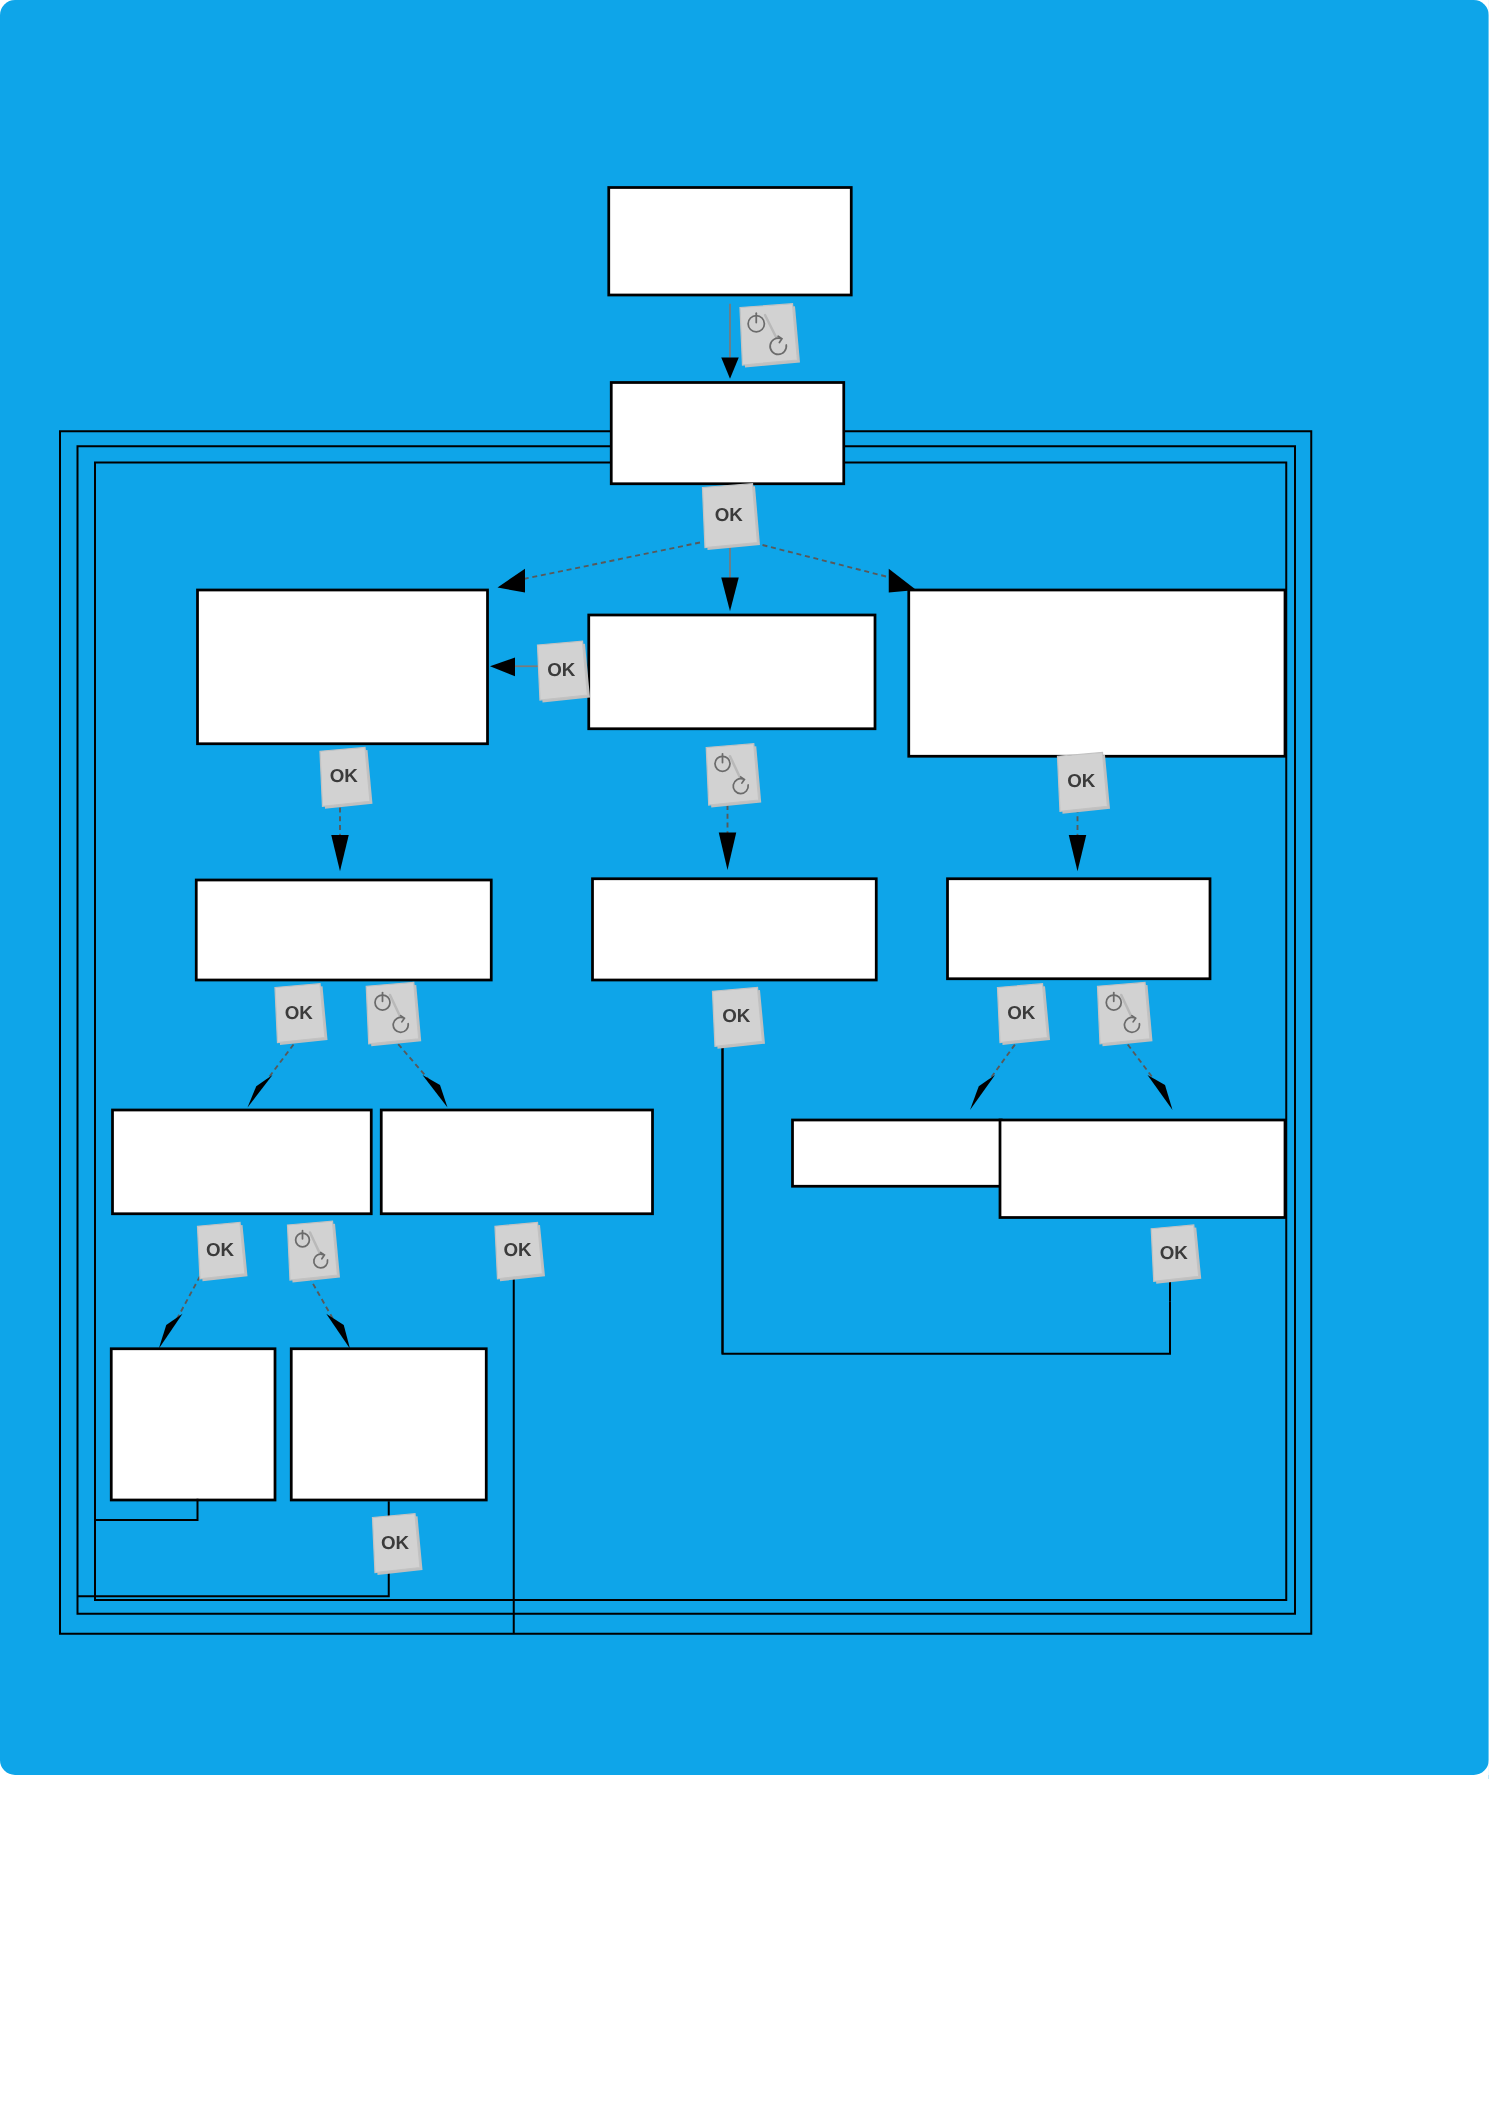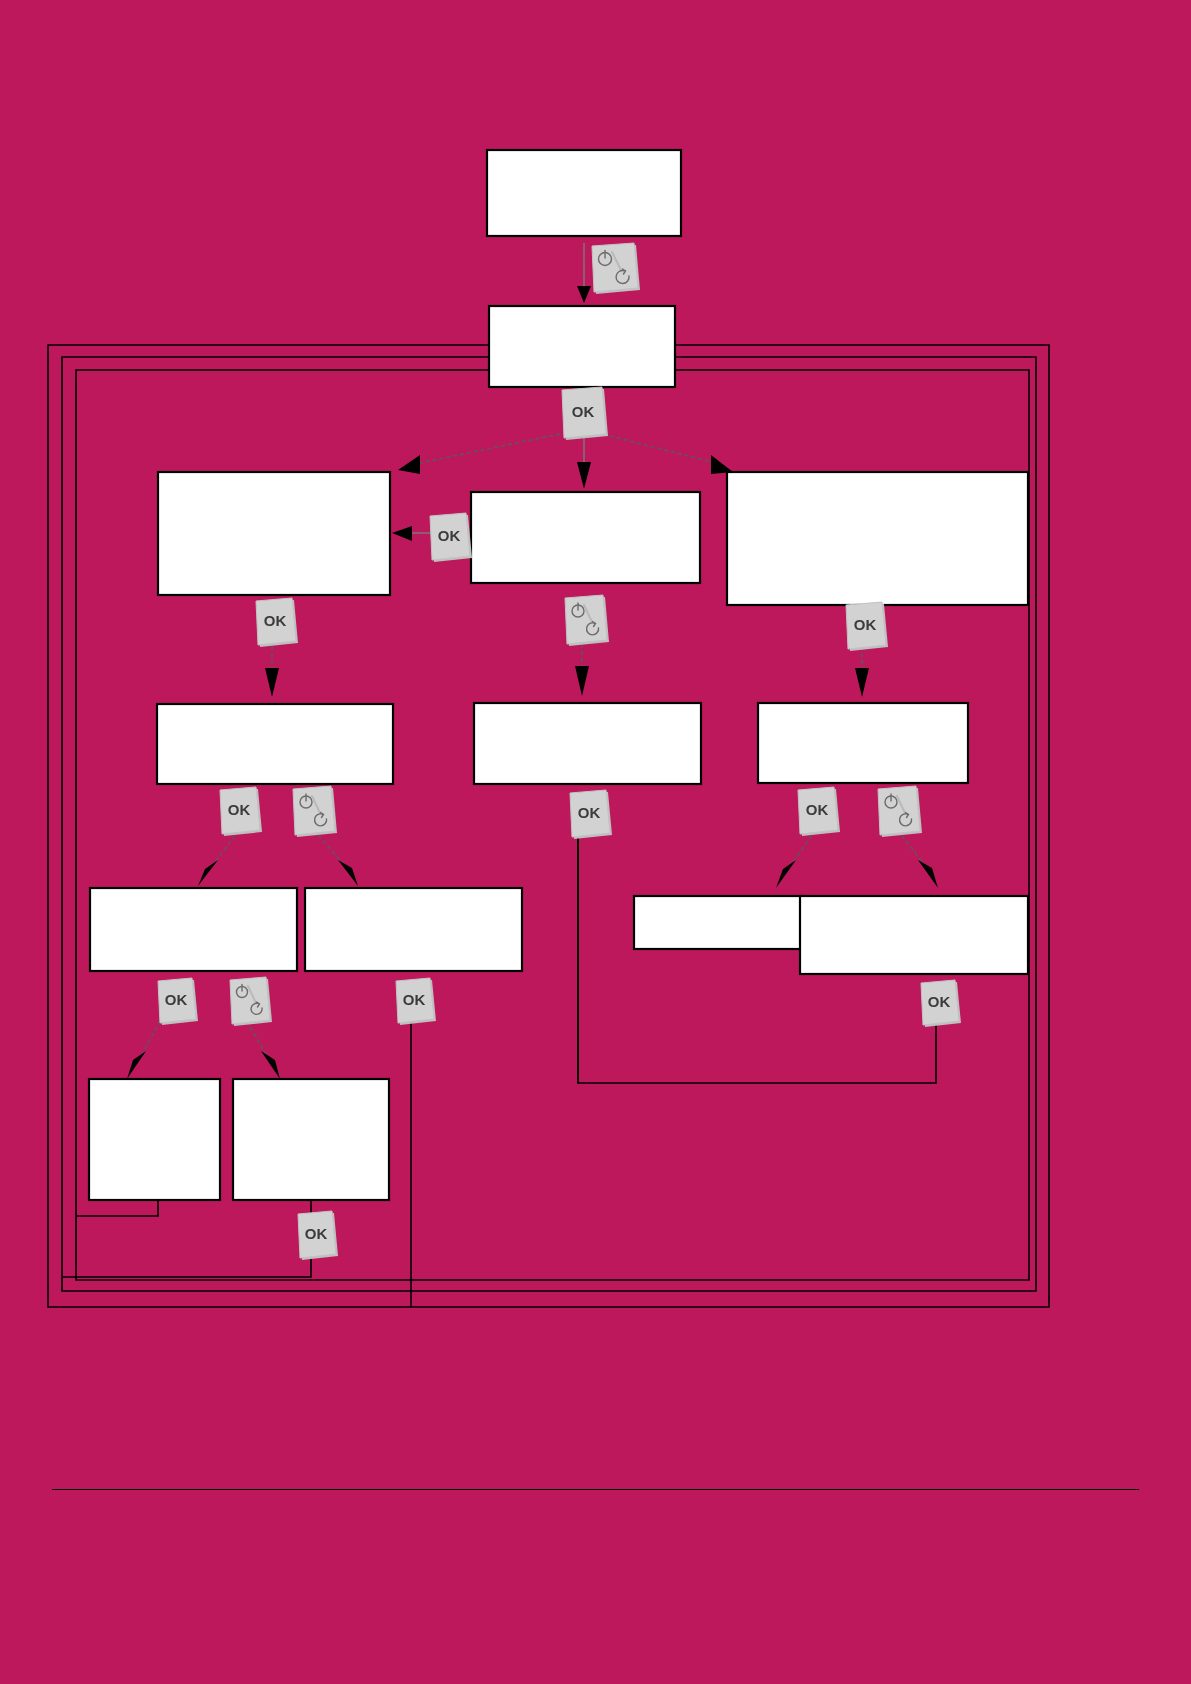--- a/index.html
+++ b/index.html
@@ -6,23 +6,24 @@
     margin: 0;
     padding: 0;
     background: #ffffff;
   }
   body {
     font-family: "Liberation Sans", sans-serif;
   }
   #page {
     position: relative;
     width: 1191px;
-    height: 1684px;
-    background: #be185d;
+    height: 1420px;
+    background: #0ea5e9;
     overflow: hidden;
+    border-radius: 12px;
   }
   #diagram-svg {
     position: absolute;
     left: 0;
     top: 0;
     width: 1191px;
     height: 1684px;
   }
   .node-box {
     fill: #ffffff;

